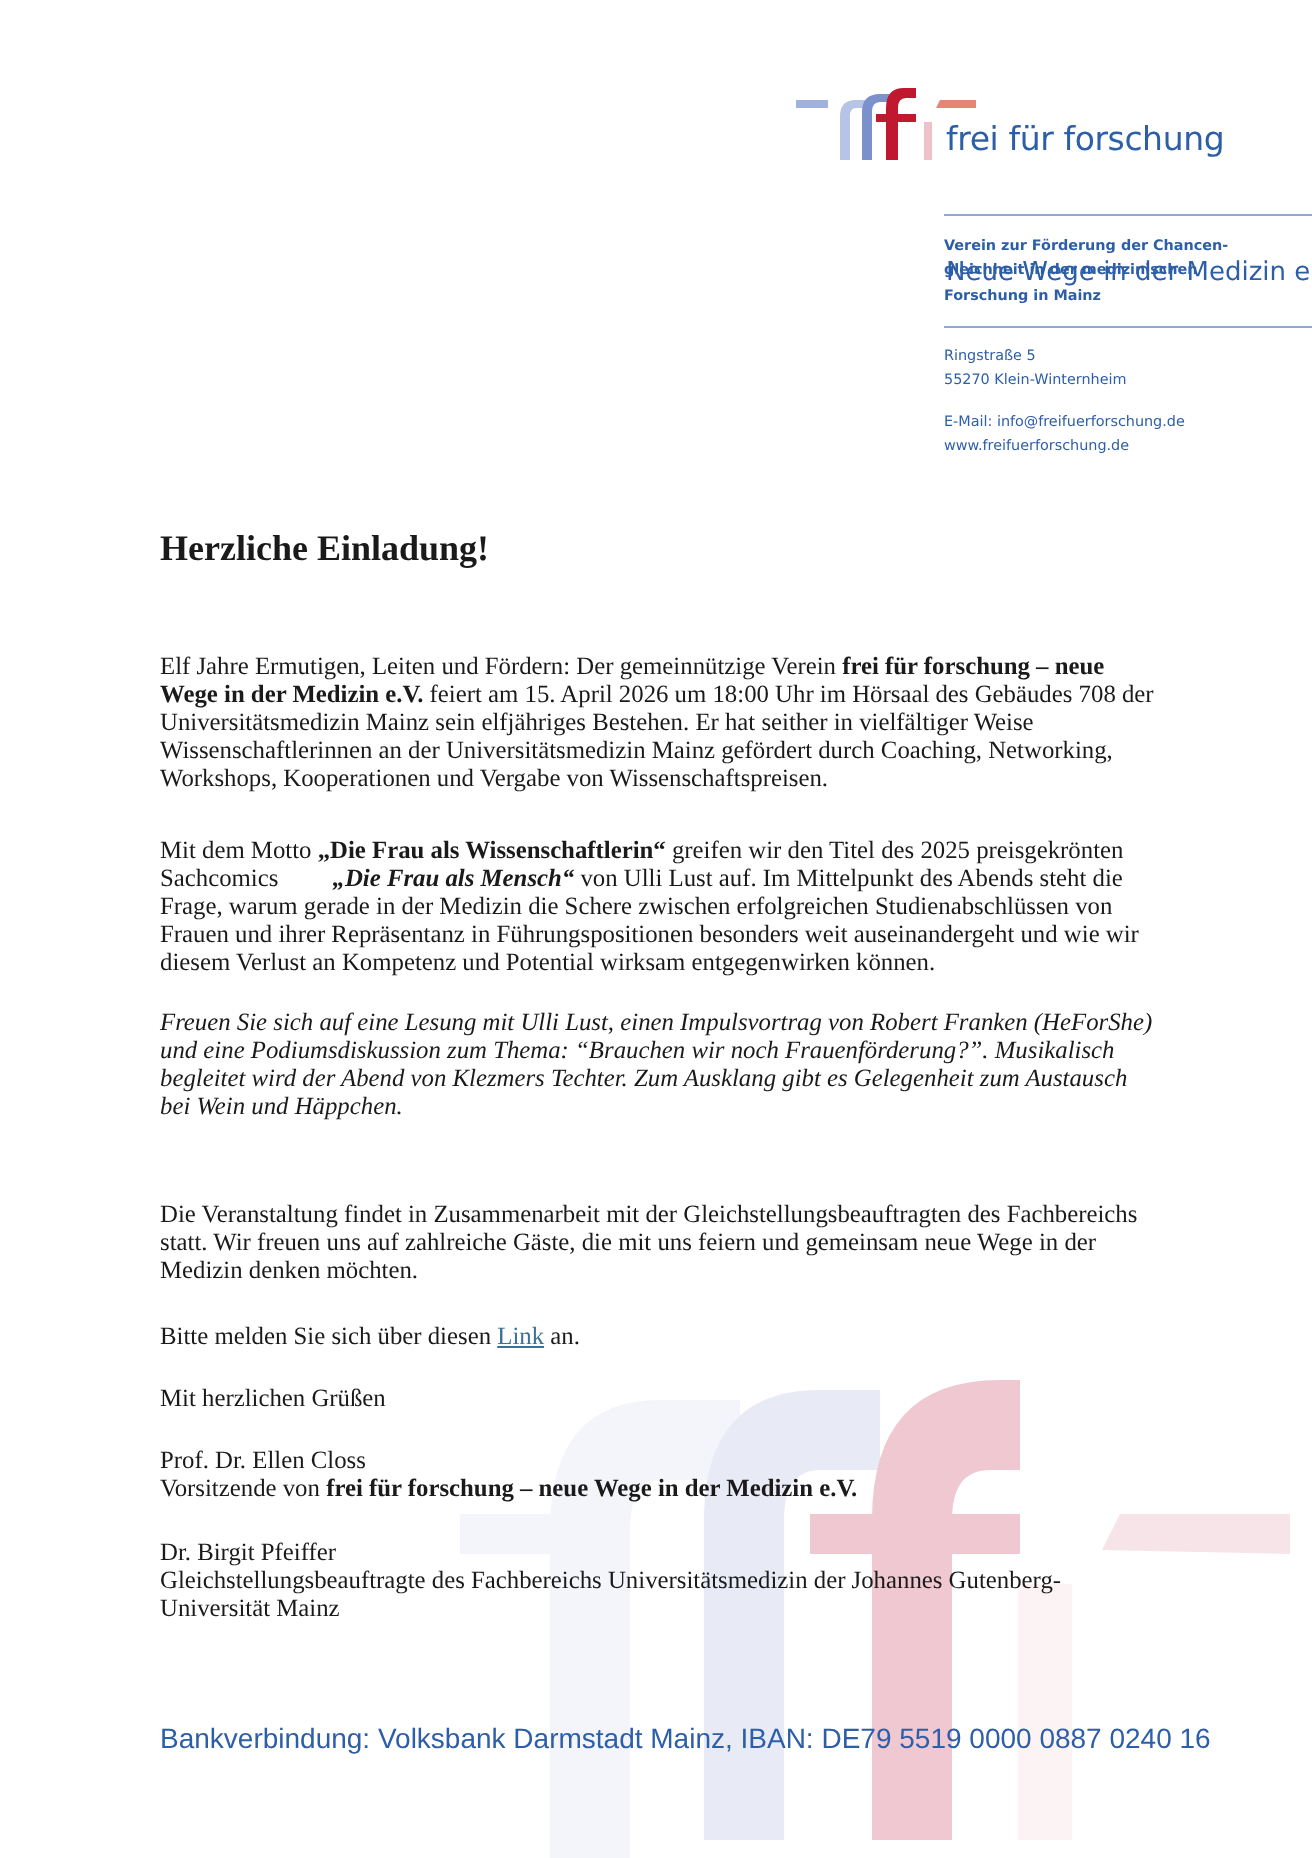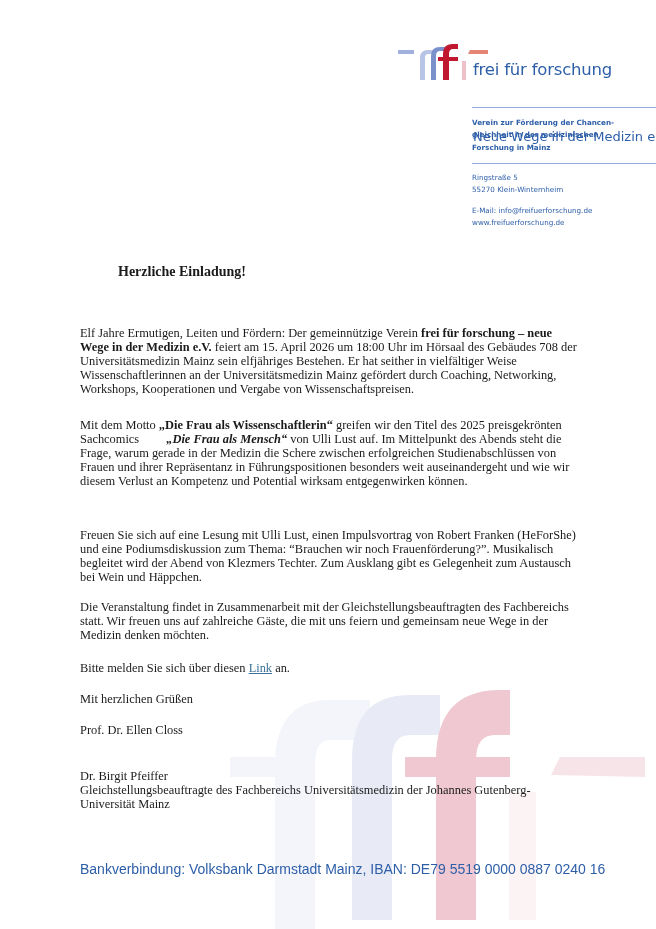--- a/index.html
+++ b/index.html
@@ -11,21 +11,21 @@
   
   .logo { position: absolute; left: 398px; top: 40px; width: 240px; height: 56px; }
   .logo-text { position: absolute; left: 473px; top: 60px; font-family: "DejaVu Sans", sans-serif; font-size: 16.5px; color: #2d5ea8; letter-spacing: -0.2px; white-space: nowrap; }
   .logo-sub { position: absolute; left: 473px; top: 85px; font-family: "DejaVu Sans", sans-serif; font-size: 13px; color: #2d5ea8; white-space: nowrap; margin-top: 44px; }
 
   .rule { position: absolute; height: 1px; background: #8fa9d6; }
 
   .side { position: absolute; left: 472px; font-family: "DejaVu Sans", sans-serif; font-size: 7.2px; line-height: 12.4px; color: #2d5ea8; white-space: nowrap; }
   .side.bold { font-weight: bold; }
 
-  .heading { position: absolute; left: 80px; top: 264px; font-size: 14px; font-weight: bold; margin-left: 38px; }
+  .heading { position: absolute; left: 80px; top: 264px; font-size: 18px; font-weight: bold; }
 
   .body-text { position: absolute; left: 80px; width: 500px; font-size: 12.4px; line-height: 14px; }
   .body-text p { margin: 0; }
   .b { font-weight: bold; }
   .i { font-style: italic; font-weight: bold; margin-left: 24px; }
   .link { color: #3b7196; text-decoration: underline; cursor: pointer; }
 
   .bank { position: absolute; left: 80px; top: 861px; font-family: "Liberation Sans", sans-serif; font-size: 14px; color: #2d5ea8; white-space: nowrap; }
 </style>
 </head>
@@ -79,36 +79,37 @@
 <div class="heading">Herzliche Einladung!</div>
 
 <div class="body-text" style="top:326px;">
   <p><span>Elf Jahre Ermutigen, Leiten und Fördern: Der gemeinnützige Verein </span><span class="b">frei für forschung – neue Wege in der Medizin e.V.</span><span> feiert am 15. April 2026 um 18:00 Uhr im Hörsaal des Gebäudes 708 der Universitätsmedizin Mainz sein elfjähriges Bestehen. Er hat seither in vielfältiger Weise Wissenschaftlerinnen an der Universitätsmedizin Mainz gefördert durch Coaching, Networking, Workshops, Kooperationen und Vergabe von Wissenschaftspreisen.</span></p>
 </div>
 
 <div class="body-text" style="top:418px;">
   <p><span>Mit dem Motto </span><span class="b">„Die Frau als Wissenschaftlerin“</span><span> greifen wir den Titel des 2025 preisgekrönten Sachcomics </span><span class="i">„Die Frau als Mensch“</span><span> von Ulli Lust auf. Im Mittelpunkt des Abends steht die Frage, warum gerade in der Medizin die Schere zwischen erfolgreichen Studienabschlüssen von Frauen und ihrer Repräsentanz in Führungspositionen besonders weit auseinandergeht und wie wir diesem Verlust an Kompetenz und Potential wirksam entgegenwirken können.</span></p>
 </div>
 
-<div class="body-text" style="top:528px;">
+<div class="body-text" style="top:504px;font-style:italic;">
   <p>Freuen Sie sich auf eine Lesung mit Ulli Lust, einen Impulsvortrag von Robert Franken (HeForShe) und eine Podiumsdiskussion zum Thema: “Brauchen wir noch Frauenförderung?”. Musikalisch begleitet wird der Abend von Klezmers Techter. Zum Ausklang gibt es Gelegenheit zum Austausch bei Wein und Häppchen.</p>
 </div>
 
 <div class="body-text" style="top:600px;">
   <p>Die Veranstaltung findet in Zusammenarbeit mit der Gleichstellungsbeauftragten des Fachbereichs statt. Wir freuen uns auf zahlreiche Gäste, die mit uns feiern und gemeinsam neue Wege in der Medizin denken möchten.</p>
 </div>
 
 <div class="body-text" style="top:661px;">
   <p><span>Bitte melden Sie sich über diesen </span><span class="link">Link</span><span> an.</span></p>
 </div>
 
 <div class="body-text" style="top:692px;">Mit herzlichen Grüßen</div>
 
 <div class="body-text" style="top:723px;">
   <p>Prof. Dr. Ellen Closs</p>
+  <p><span>Vorsitzende von </span><span class="b">frei für forschung – neue Wege in der Medizin e.V.</span></p>
 </div>
 
 <div class="body-text" style="top:769px;width:490px;">
   <p>Dr. Birgit Pfeiffer</p>
   <p>Gleichstellungsbeauftragte des Fachbereichs Universitätsmedizin der Johannes Gutenberg-Universität Mainz</p>
 </div>
 
 <div class="bank">Bankverbindung: Volksbank Darmstadt Mainz, IBAN: DE79 5519 0000 0887 0240 16</div>
 
 </body></html>

